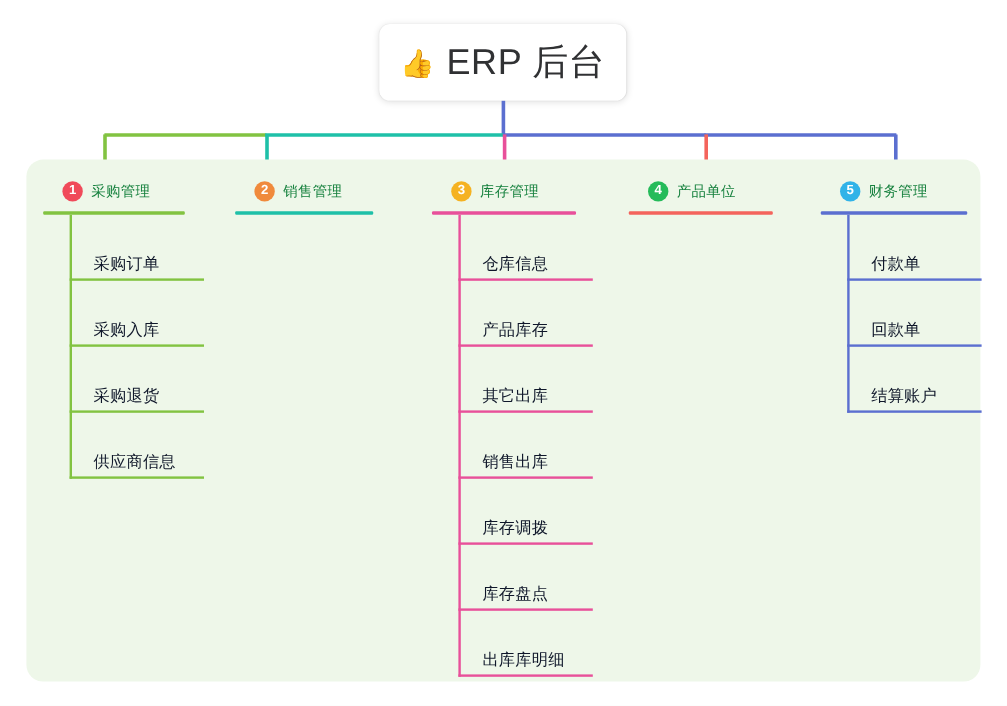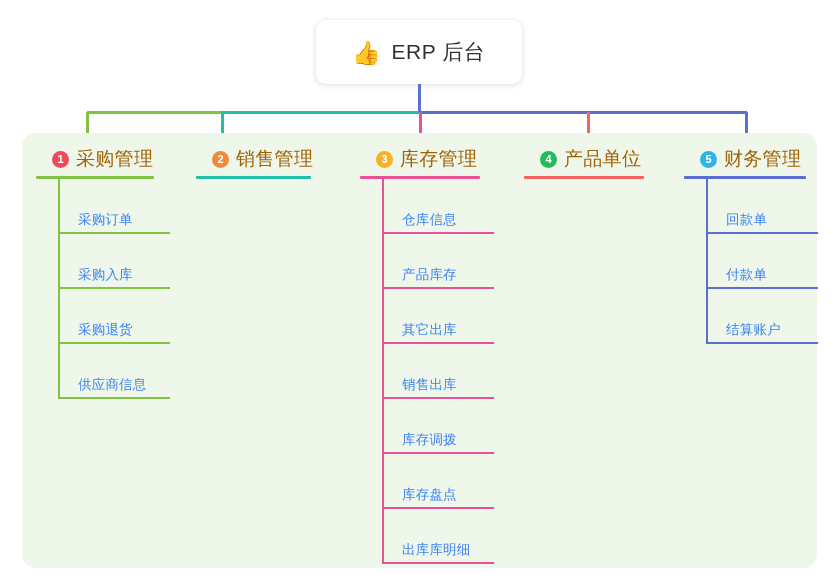--- a/index.html
+++ b/index.html
@@ -35,21 +35,21 @@
     gap: 10px;
     box-sizing: border-box;
   }
   .root-emoji {
     font-size: 23px;
     line-height: 1;
     display: inline-block;
     transform: translateY(1px);
   }
   .root-title {
-    font-size: 21px;
+    font-size: 30px;
     color: #303133;
     letter-spacing: 0.5px;
     white-space: nowrap;
   }
 
   
   #wires {
     position: absolute;
     left: 0;
     top: 0;
@@ -88,22 +88,22 @@
     height: 17px;
     border-radius: 50%;
     color: #ffffff;
     font-size: 11px;
     line-height: 17px;
     text-align: center;
     font-weight: bold;
     flex: none;
   }
   .head-label {
-    font-size: 19px;
-    color: #a16207;
+    font-size: 12px;
+    color: #15803d;
     white-space: nowrap;
     letter-spacing: 0.3px;
   }
   .head-rule {
     height: 3px;
     border-radius: 1px;
     margin-top: 4px;
   }
 
   
@@ -122,21 +122,21 @@
   .item {
     position: relative;
     height: 55px;
     box-sizing: border-box;
     display: flex;
     align-items: flex-end;
     padding-left: 20px;
   }
   .item-label {
     font-size: 13.5px;
-    color: #3b82f6;
+    color: #0f172a;
     white-space: nowrap;
     padding-bottom: 5px;
     letter-spacing: 0.2px;
   }
   .item-rule {
     position: absolute;
     left: 0;
     bottom: 0;
     height: 2px;
   }
@@ -250,28 +250,28 @@
       </div>
       <div class="col" style="left: 684px;">
         <div class="col-head" style="width: 122px;">
           <span class="badge" style="background: rgb(49, 179, 232);">5</span>
           <span class="head-label">财务管理</span>
         </div>
         <div class="head-rule" style="background: rgb(91, 111, 208); width: 122px;"></div>
         <div class="items">
           <div class="spine" style="background: rgb(91, 111, 208);"></div>
           <div class="item">
+            <span class="item-label">付款单</span>
+            <div class="item-rule" style="background: rgb(91, 111, 208); width: 112px;"></div>
+          </div>
+          <div class="item">
             <span class="item-label">回款单</span>
             <div class="item-rule" style="background: rgb(91, 111, 208); width: 112px;"></div>
           </div>
           <div class="item">
-            <span class="item-label">付款单</span>
-            <div class="item-rule" style="background: rgb(91, 111, 208); width: 112px;"></div>
-          </div>
-          <div class="item">
             <span class="item-label">结算账户</span>
             <div class="item-rule" style="background: rgb(91, 111, 208); width: 112px;"></div>
           </div>
         </div>
       </div>
     </div>
 
 </div>
 
 </body></html>

